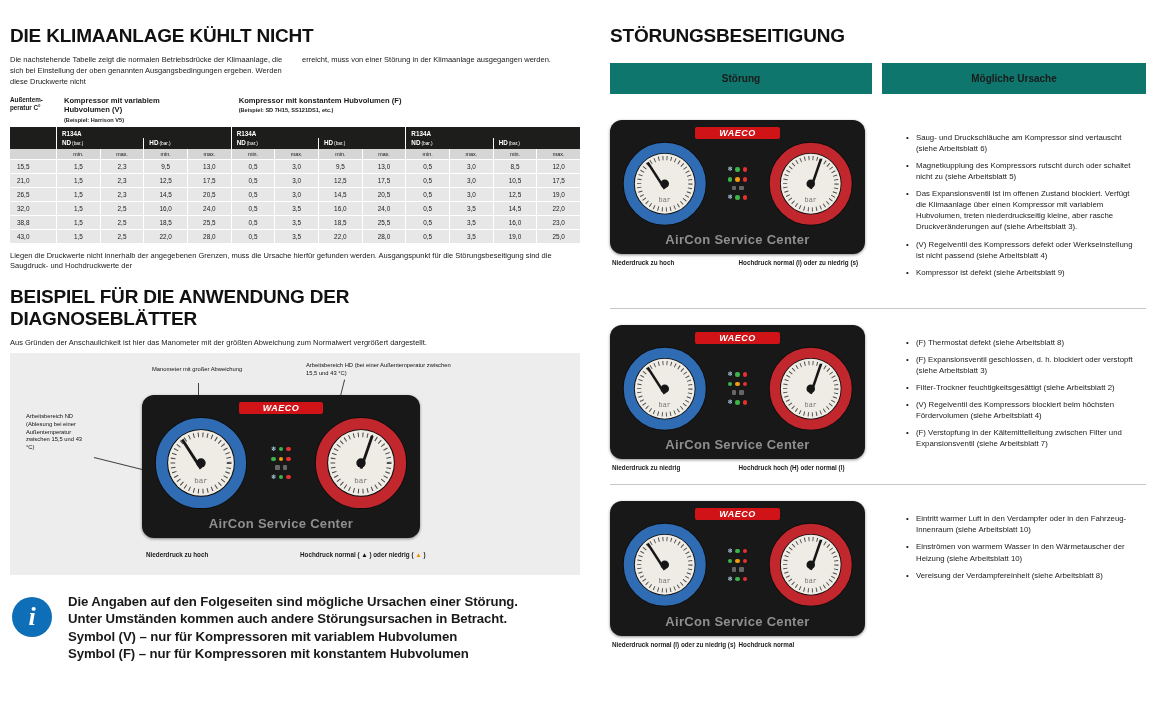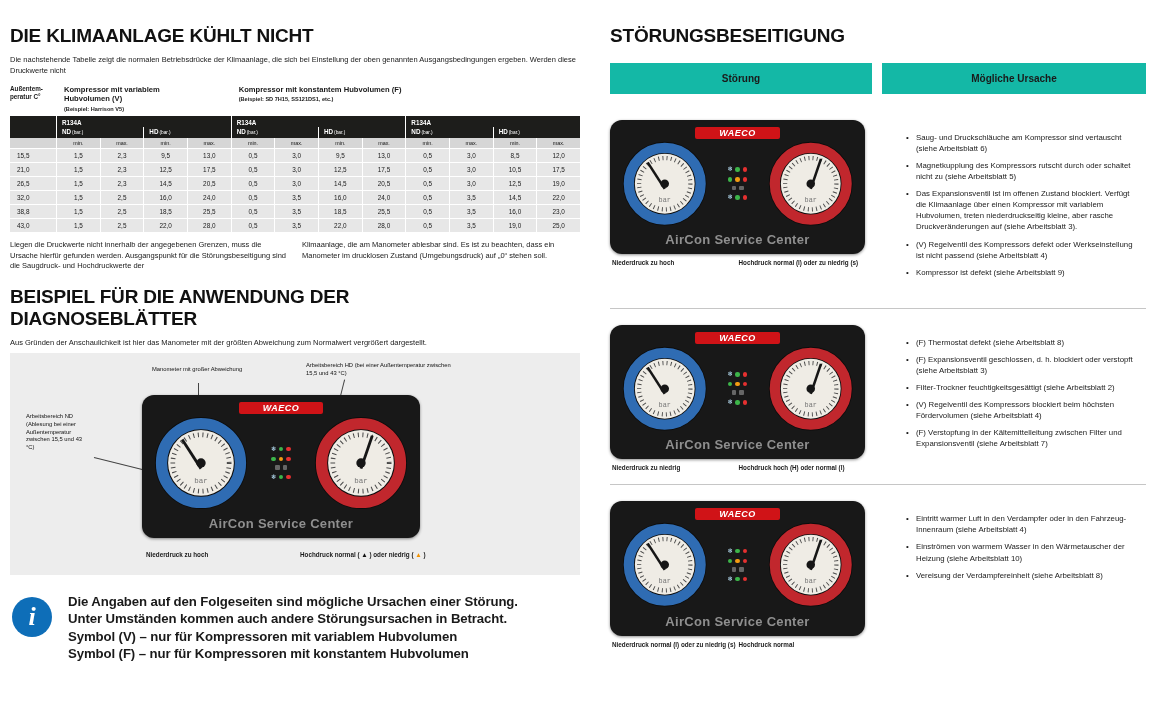--- a/index.html
+++ b/index.html
@@ -74,21 +74,21 @@
   .acsc-label{text-align:center;margin-top:4px;}
   .acsc-text{color:#8f8f8f;font-weight:800;font-size:13px;letter-spacing:.3px;}
 
   
   .infobox{display:flex;gap:16px;margin-top:18px;align-items:flex-start;padding-left:2px;}
   .info-icon{width:40px;height:40px;border-radius:50%;background:#0e6eb8;color:#fff;display:flex;align-items:center;justify-content:center;font-family:"Liberation Serif",serif;font-weight:700;font-style:italic;font-size:26px;flex:0 0 auto;margin-top:4px;}
   .info-text{font-size:13.2px;font-weight:700;line-height:1.32;letter-spacing:-0.1px;}
 
   
   .fault-head{display:flex;gap:10px;margin:16px 0 10px 0;}
-  .fh-cell{background:#14b8a6;font-weight:700;font-size:10px;text-align:center;padding:10px 0;}
+  .fh-cell{background:#0f766e;font-weight:700;font-size:10px;text-align:center;padding:10px 0;}
   .fh-fault{width:262px;}
   .fh-cause{flex:1;}
   .fault-row{display:flex;gap:28px;padding:16px 0 12px 0;}
   .fault-img{width:255px;flex:0 0 auto;}
   .fcaps{display:flex;margin-top:5px;}
   .fcap{font-size:6.3px;font-weight:700;line-height:1.3;}
   .fcap-l{width:50%;padding-left:2px;}
   .fcap-r{width:50%;}
   .causes{list-style:none;margin:12px;padding:0;flex:1;}
   .causes li{position:relative;padding-left:11px;font-size:7.8px;line-height:1.42;margin-bottom:6px;}
@@ -98,20 +98,21 @@
 </head>
 <body>
 
 <div class="page">
 
   <section class="col col-left">
     <h1 class="h1">DIE KLIMAANLAGE KÜHLT NICHT</h1>
 
     <div class="twocol">
       <p>Die nachstehende Tabelle zeigt die normalen Betriebsdrücke der Klimaanlage, die sich bei Einstellung der oben genannten Ausgangsbedingungen ergeben. Werden diese Druckwerte nicht</p>
+      <p>erreicht, muss von einer Störung in der Klimaanlage ausgegangen werden.</p>
     </div>
 
     <div class="ptable">
       <div class="pt-top">
         <div class="pt-temph">
           <div>Außentem-</div>
           <div>peratur C°</div>
         </div>
         <div class="pt-group pt-g1">
           <div class="gt">Kompressor mit variablem Hubvolumen (V)</div>
@@ -245,21 +246,20 @@
             <div class="gs2">0,5</div>
             <div class="gs1">3,5</div>
             <div class="gs1">19,0</div>
             <div class="gs1">25,0</div>
           </div>
         </div>
     </div>
 
     <div class="twocol">
       <p>Liegen die Druckwerte nicht innerhalb der angegebenen Grenzen, muss die Ursache hierfür gefunden werden. Ausgangspunkt für die Störungsbeseitigung sind die Saugdruck- und Hochdruckwerte der</p>
-      <p>Klimaanlage, die am Manometer ablesbar sind. Es ist zu beachten, dass ein Manometer im drucklosen Zustand (Umgebungsdruck) auf „0“ stehen soll.</p>
     </div>
 
     <h2 class="h1 h2">BEISPIEL FÜR DIE ANWENDUNG DER DIAGNOSEBLÄTTER</h2>
     <p class="ex-text">Aus Gründen der Anschaulichkeit ist hier das Manometer mit der größten Abweichung zum Normalwert vergrößert dargestellt.</p>
 
     <div class="figure">
       <div class="fl fl-mano">Manometer mit großer Abweichung</div>
       <div class="fl fl-hd">Arbeitsbereich HD (bei einer Außentemperatur zwischen 15,5 und 43 °C)</div>
       <div class="fl fl-nd">Arbeitsbereich ND (Ablesung bei einer Außentemperatur zwischen 15,5 und 43 °C)</div>
       <div class="ann a1"></div>
@@ -516,20 +516,20 @@
     </div>
     <div class="acsc-label"><span class="acsc-text">AirCon Service Center</span></div>
   </div>
 </div>
       <div class="fcaps">
         <div class="fcap fcap-l">Niederdruck normal (l) oder zu niedrig (s)</div>
         <div class="fcap fcap-r">Hochdruck normal</div>
       </div>
     </div>
     <ul class="causes">
-            <li>Eintritt warmer Luft in den Verdampfer oder in den Fahrzeug-Innenraum (siehe Arbeitsblatt 4)</li>
+            <li>Eintritt warmer Luft in den Verdampfer oder in den Fahrzeug-Innenraum (siehe Arbeitsblatt 10)</li>
             <li>Einströmen von warmem Wasser in den Wärmetauscher der Heizung (siehe Arbeitsblatt 10)</li>
             <li>Vereisung der Verdampfereinheit (siehe Arbeitsblatt 8)</li>
           </ul>
   </div>
 </div>
   </section>
 </div>
 
 </body></html>

